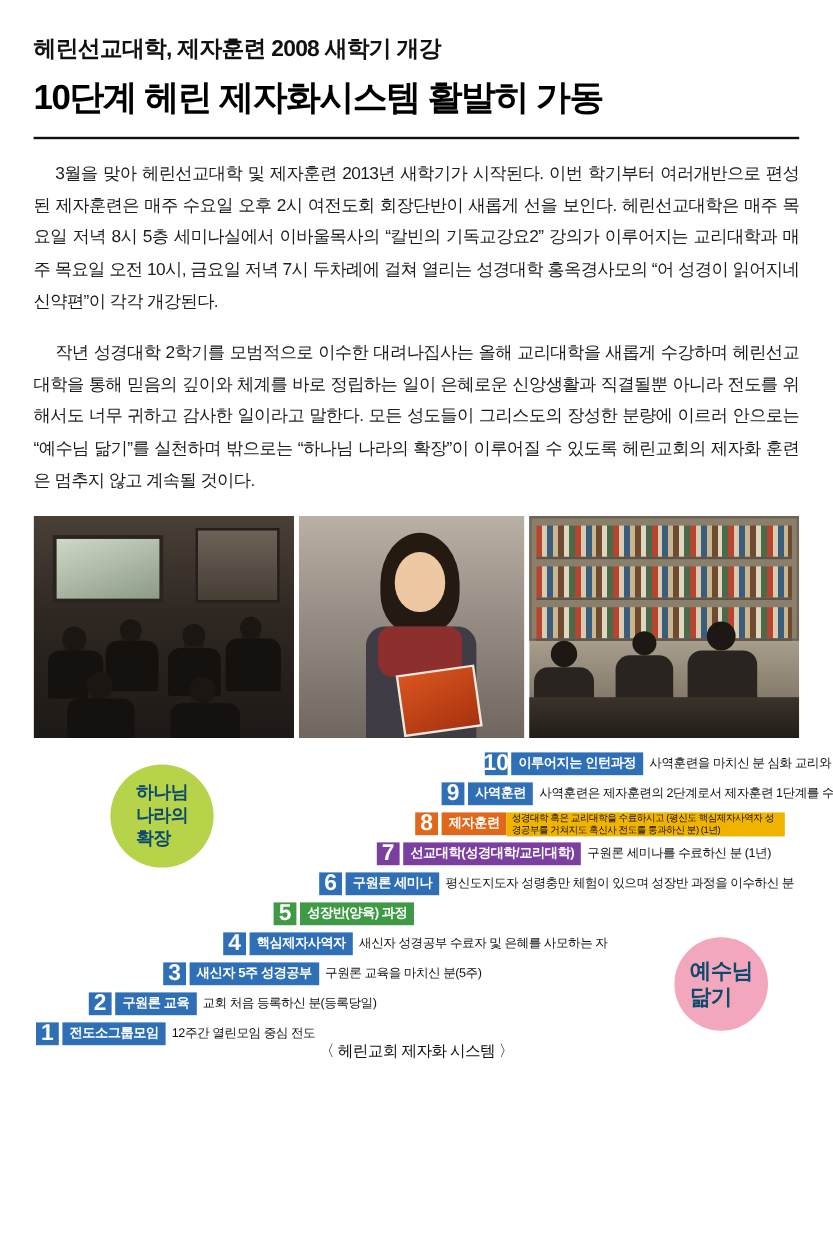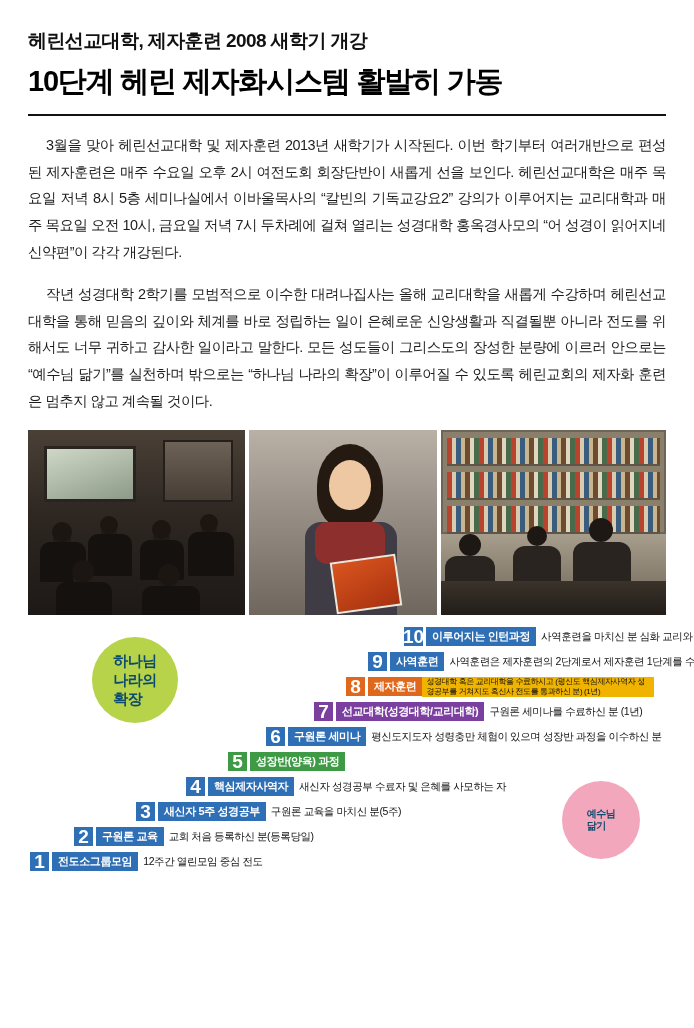--- a/index.html
+++ b/index.html
@@ -215,21 +215,21 @@
   .bubble.left {
     left: 64px; top: 10px;
     width: 86px; height: 86px;
     background: #b6d34a;
     font-size: 15px;
   }
   .bubble.right {
     right: 26px; bottom: 6px;
     width: 78px; height: 78px;
     background: #f3a7bd;
-    font-size: 10px;
+    font-size: 18px;
   }
 
   .caption {
     text-align: center;
     font-size: 13px;
     letter-spacing: -0.5px;
     color: #111;
     margin-top: 2px;
   }
 </style>
@@ -365,14 +365,15 @@
     </div>
 
     <div class="step" style="left:2px; top:225px;">
       <div class="num">1</div>
       <div class="title">전도소그룹모임</div>
       <div class="desc">12주간 열린모임 중심 전도</div>
     </div>
 
   </div>
 
+  <div class="caption">〈 헤린교회 제자화 시스템 〉</div>
 
 </div>
 
 </body></html>

